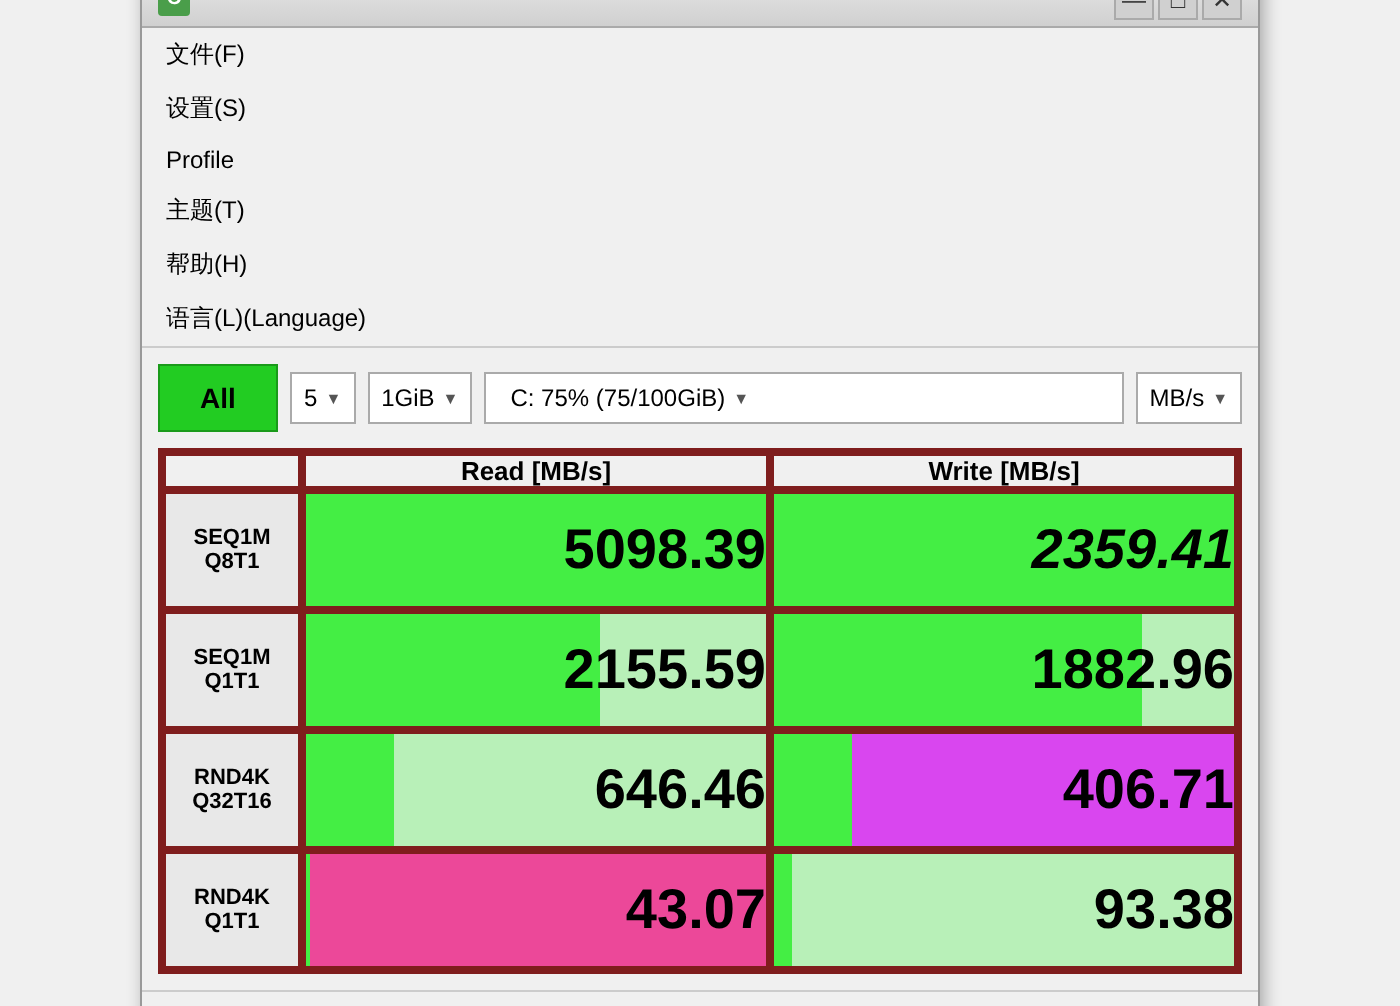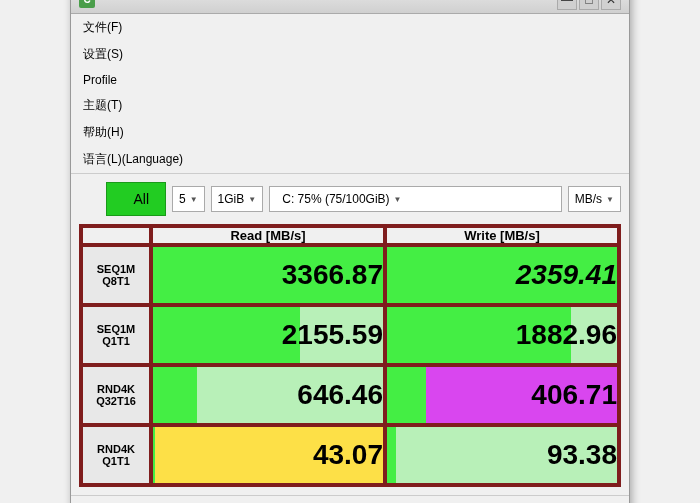--- a/index.html
+++ b/index.html
@@ -100,25 +100,24 @@
       gap: 6px;
       margin-bottom: 8px;
     }
 
     .all-btn {
       background: #22cc22;
       color: #000;
       border: 1px solid #1a9a1a;
       padding: 8px 16px;
       font-size: 14px;
-      font-weight: normal;
+      font-weight: bold;
       cursor: pointer;
       min-width: 60px;
-      text-align: right;
-      margin-left: 27px;
+      text-align: center;
     }
 
     .dropdown {
       background: white;
       border: 1px solid #aaa;
       padding: 4px 6px;
       font-size: 12px;
       cursor: pointer;
       display: flex;
       align-items: center;
@@ -264,36 +263,36 @@
       <thead>
         <tr class="header-row">
           <td class="header-cell" style="width:70px;"></td>
           <td class="header-cell">Read [MB/s]</td>
           <td class="header-cell">Write [MB/s]</td>
         </tr>
       </thead>
       <tbody id="table-body">
       <tr class="data-row">
             <td class="label-cell"><span>SEQ1M</span><br><span>Q8T1</span></td>
-            <td class="value-cell" style="background: rgb(184, 240, 184);"><div class="green-bar" style="width: 100%; background: rgb(68, 238, 68);"></div><span class="value-text">3366.87</span></td>
+            <td class="value-cell" style="background: rgb(184, 240, 184);"><div class="green-bar" style="width: 100%; background: rgb(68, 238, 68);"></div><span class="value-text">5098.39</span></td>
             <td class="value-cell" style="background: #fef9c3; font-style: italic;"><div class="green-bar" style="width: 100%; background: rgb(68, 238, 68);"></div><span class="value-text">2359.41</span></td>
           </tr>
           <tr class="data-row">
             <td class="label-cell"><span>SEQ1M</span><br><span>Q1T1</span></td>
             <td class="value-cell" style="background: rgb(184, 240, 184);"><div class="green-bar" style="width: 64%; background: rgb(68, 238, 68);"></div><span class="value-text">2155.59</span></td>
             <td class="value-cell" style="background: rgb(184, 240, 184);"><div class="green-bar" style="width: 80%; background: rgb(68, 238, 68);"></div><span class="value-text">1882.96</span></td>
           </tr>
           <tr class="data-row">
             <td class="label-cell"><span>RND4K</span><br><span>Q32T16</span></td>
             <td class="value-cell" style="background: rgb(184, 240, 184);"><div class="green-bar" style="width: 19%; background: rgb(68, 238, 68);"></div><span class="value-text">646.46</span></td>
             <td class="value-cell" style="background: #d946ef;"><div class="green-bar" style="width: 17%; background: rgb(68, 238, 68);"></div><span class="value-text">406.71</span></td>
           </tr>
           <tr class="data-row">
             <td class="label-cell"><span>RND4K</span><br><span>Q1T1</span></td>
-            <td class="value-cell" style="background: #fde047;"><div class="green-bar" style="width: 1%; background: rgb(68, 238, 68);"></div><span class="value-text">43.07</span></td>
+            <td class="value-cell" style="background: #ec4899;"><div class="green-bar" style="width: 1%; background: rgb(68, 238, 68);"></div><span class="value-text">43.07</span></td>
             <td class="value-cell" style="background: rgb(184, 240, 184);"><div class="green-bar" style="width: 4%; background: rgb(68, 238, 68);"></div><span class="value-text">93.38</span></td>
           </tr>
         </tbody>
     </table>
 
   </div>
 
   <div class="status-bar">
     <span></span>
   </div>

